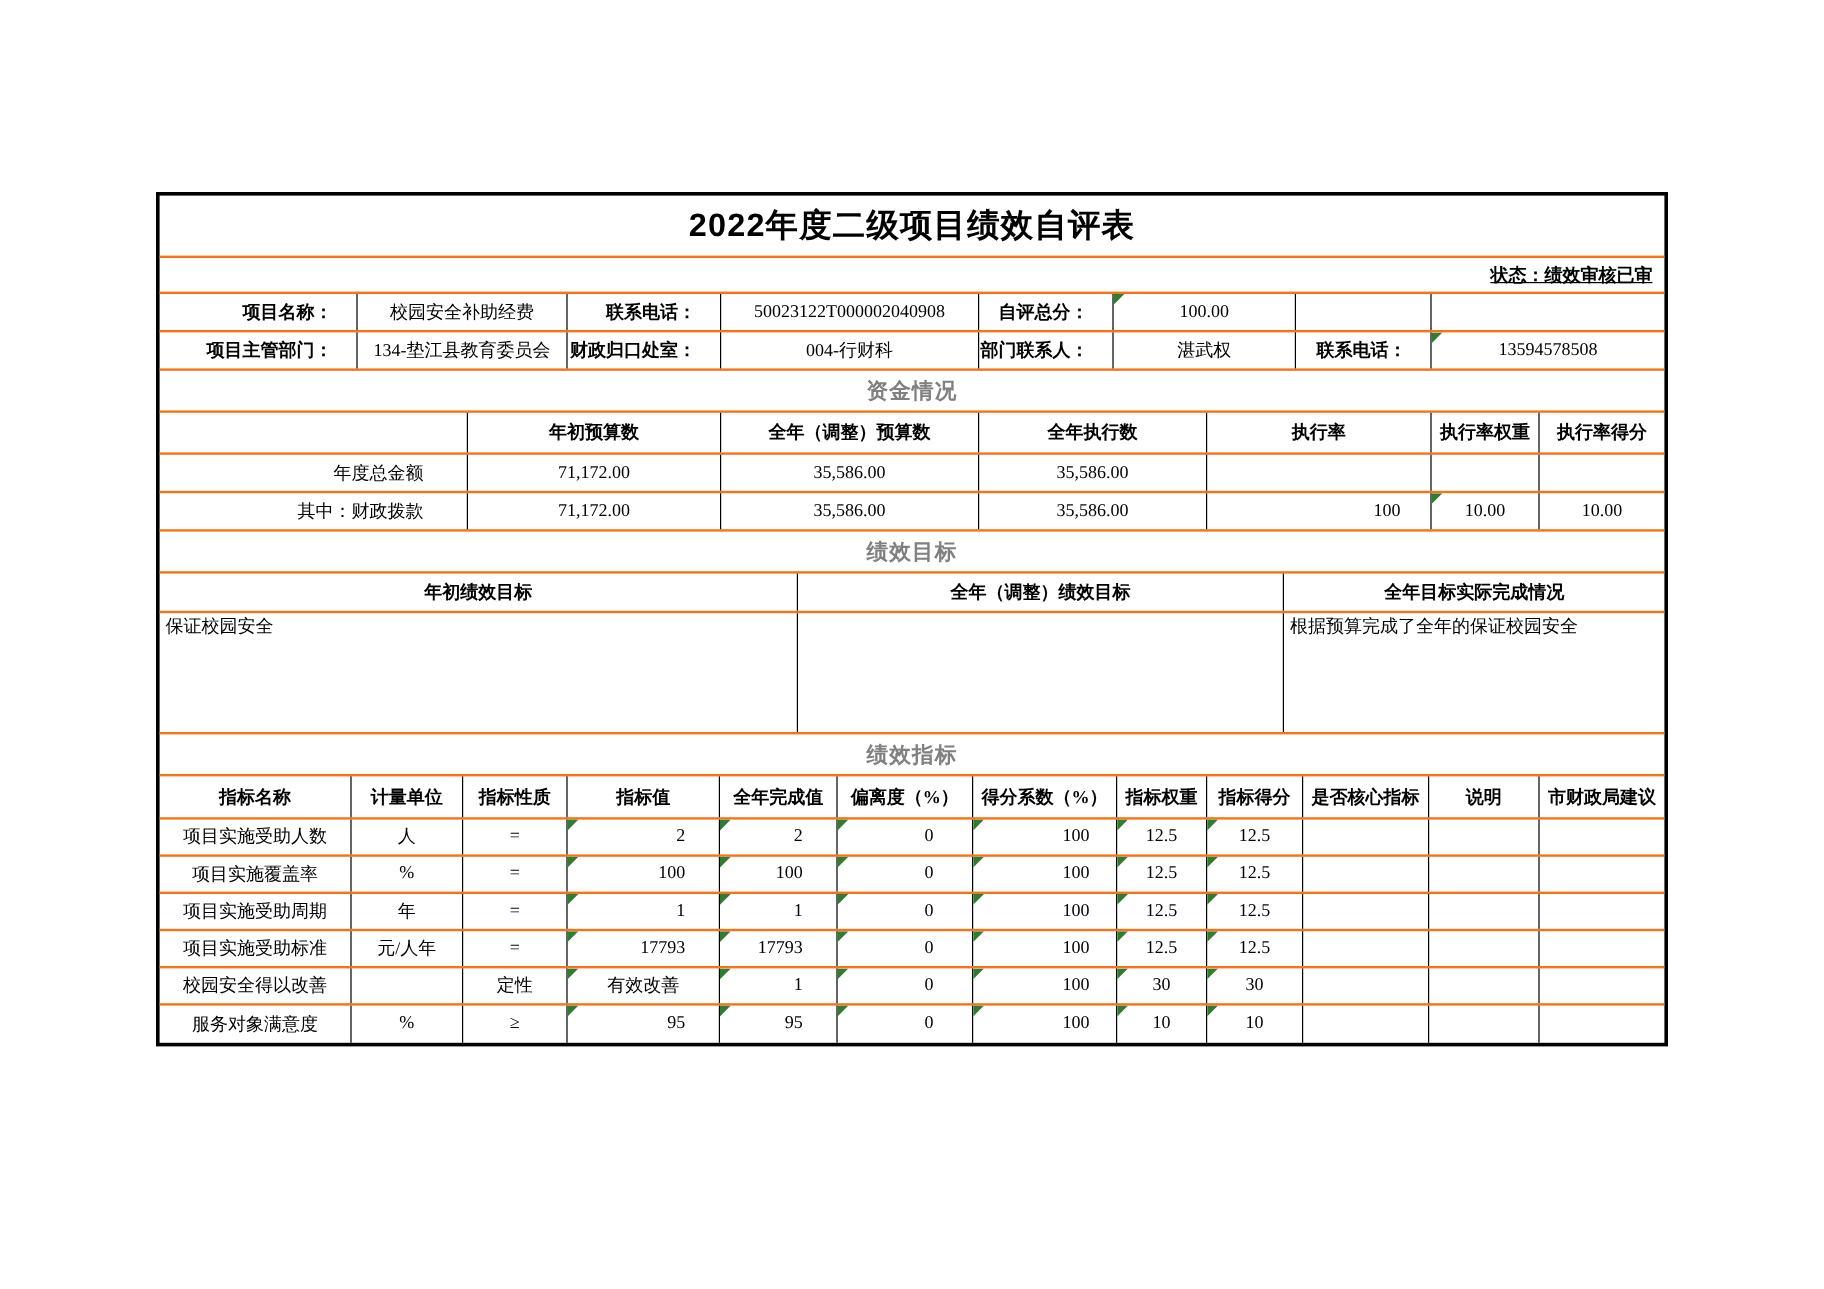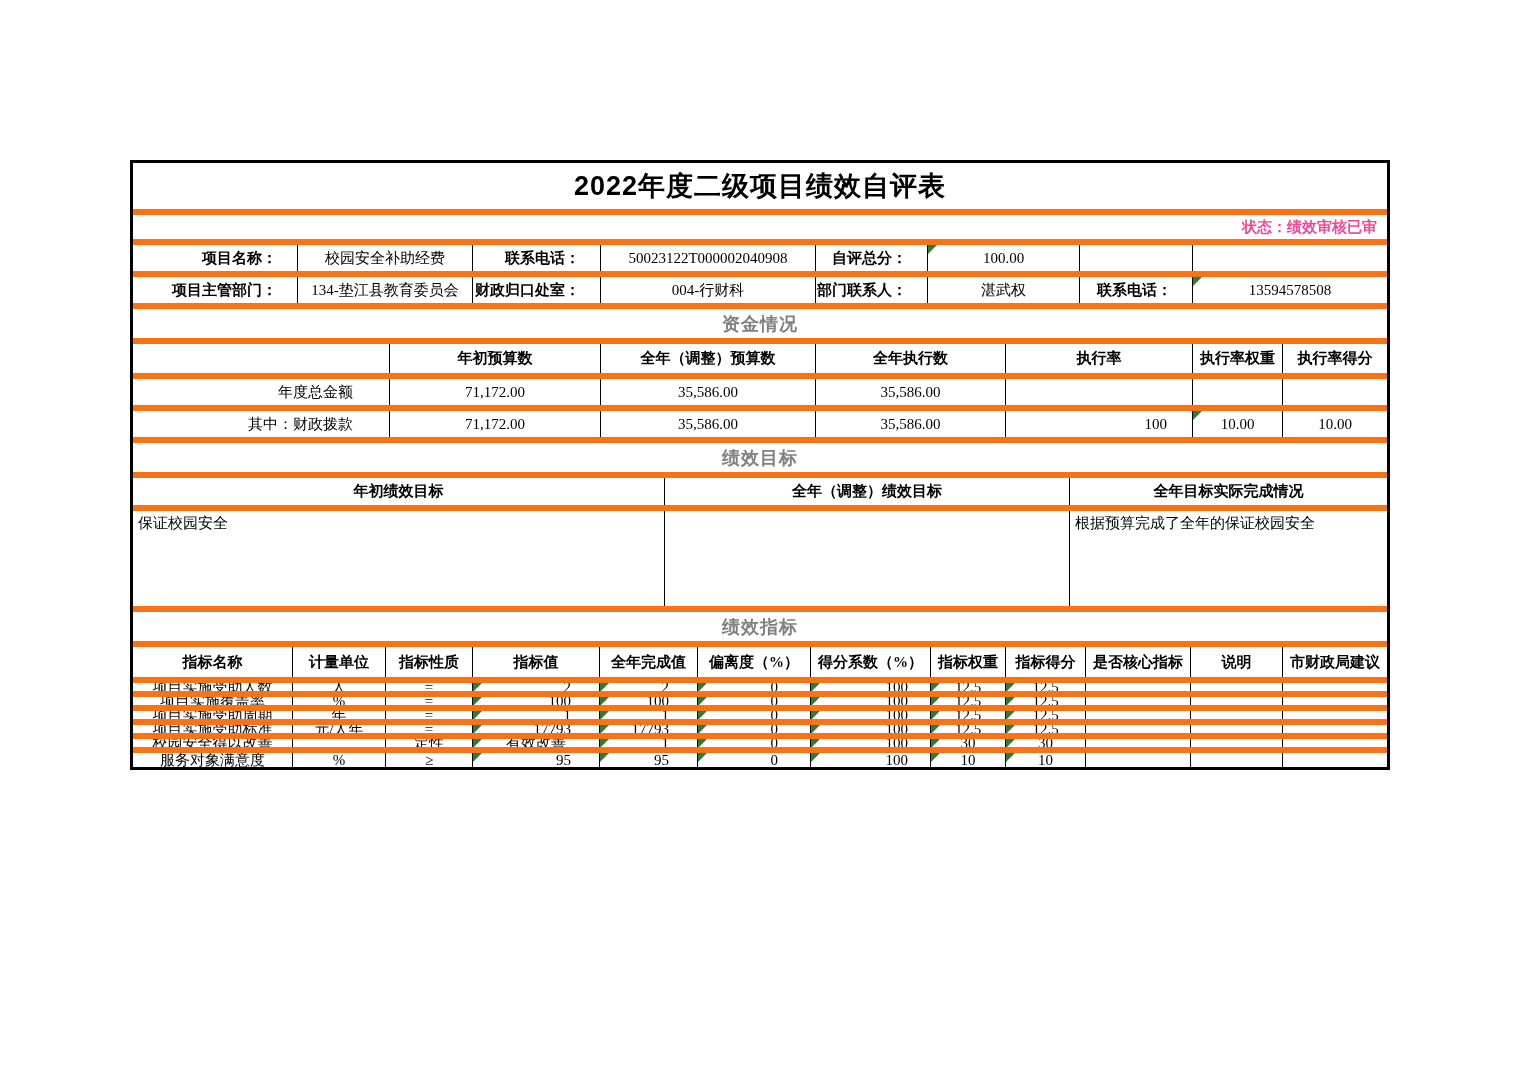--- a/index.html
+++ b/index.html
@@ -4,60 +4,60 @@
 <style>
   html,body{margin:0;padding:0;}
   body{
     width:1520px;height:1074px;background:#ffffff;position:relative;
     font-family:"Liberation Serif","DejaVu Serif",serif;color:#000;
   }
   .sheet{
     position:absolute;left:130px;top:160px;width:1260px;
     border:3px solid #000;box-sizing:border-box;background:#fff;
   }
-  .row{display:flex;border-bottom:6px solid #f97316;box-sizing:border-box;align-items:stretch;}
+  .row{display:flex;border-bottom:2px solid #f97316;box-sizing:border-box;align-items:stretch;}
   .row:last-child{border-bottom:none;border-radius:14px;}
   .cell{
     box-sizing:border-box;border-right:1px solid #000;position:relative;
     display:flex;align-items:center;overflow:hidden;white-space:nowrap;
     font-size:15px;flex:0 0 auto;
   }
   .cell:last-child{border-right:none;}
   .full{flex:1 1 auto;border-right:none;justify-content:center;}
   
   .r-title{height:52px;}
   .r-status{height:30px;}
   .r-info{height:32px;}
   .r-sec{height:35px;}
   .r-fhead{height:35px;}
   .r-fund{height:32px;}
   .r-ghead{height:33px;}
   .r-gbody{height:101px;}
   .r-ihead{height:36px;}
-  .r-ind{height:14px;}
+  .r-ind{height:31px;}
   
   .i1{width:165px}.i2{width:175px}.i3{width:128px}.i4{width:215px}
   .i5{width:112px}.i6{width:152px}.i7{width:113px}.i8{flex:1 1 auto}
   
   .f1{width:257px}.f2{width:211px}.f3{width:215px}.f4{width:190px}
   .f5{width:187px}.f6{width:90px}.f7{flex:1 1 auto}
   
   .g1{width:532px}.g2{width:405px}.g3{flex:1 1 auto}
   
   .k1{width:160px}.k2{width:93px}.k3{width:87px}.k4{width:127px}
   .k5{width:98px}.k6{width:113px}.k7{width:120px}.k8{width:75px}
   .k9{width:80px}.k10{width:105px}.k11{width:92px}.k12{flex:1 1 auto}
   
   .title-text{
     font-family:"Liberation Sans","DejaVu Sans",sans-serif;
     font-weight:bold;font-size:27px;letter-spacing:1px;
   }
   .status-text{
     justify-content:flex-end;padding-right:10px;font-weight:bold;
-    font-size:15px;color:#ec4899;
+    font-size:15px;color:#000000;text-decoration:underline;
   }
   .sec-text{
     font-family:"Liberation Sans","DejaVu Sans",sans-serif;
     font-weight:bold;font-size:18px;color:#808080;letter-spacing:1px;
   }
   .hd{font-weight:bold;justify-content:center;}
   .lab{font-weight:bold;justify-content:flex-end;padding-right:20px;}
   .ac{justify-content:center;}
   .ar{justify-content:flex-end;}
   .pr20{padding-right:36px;}

